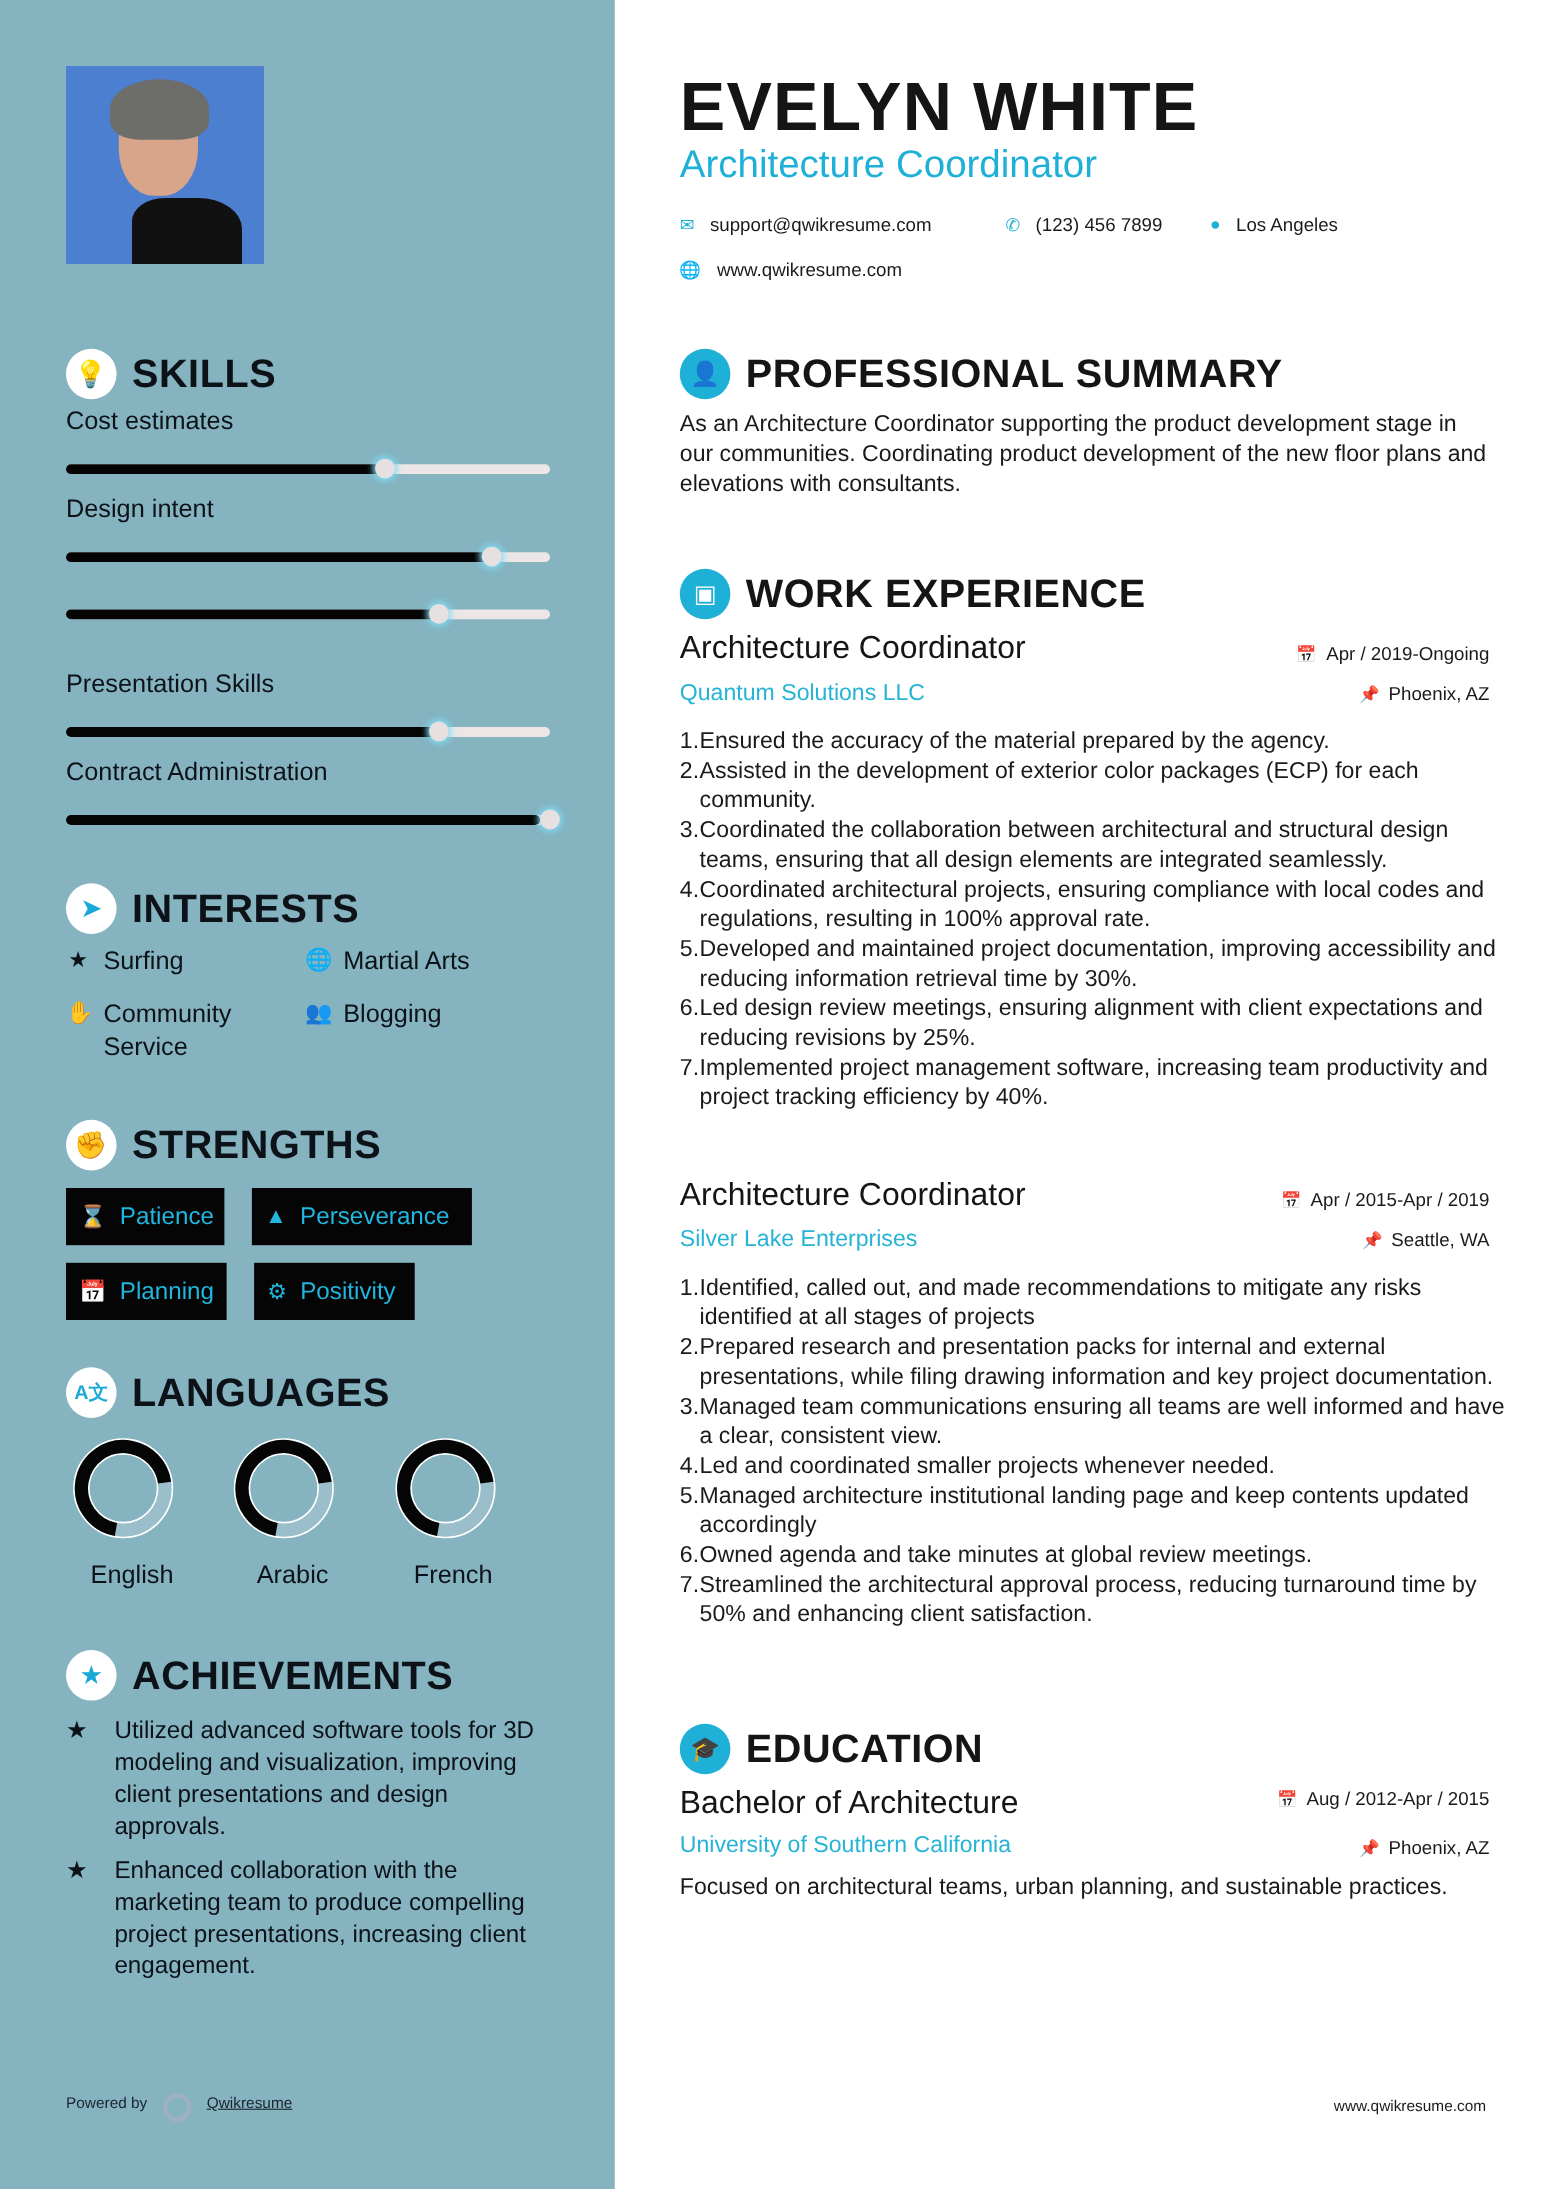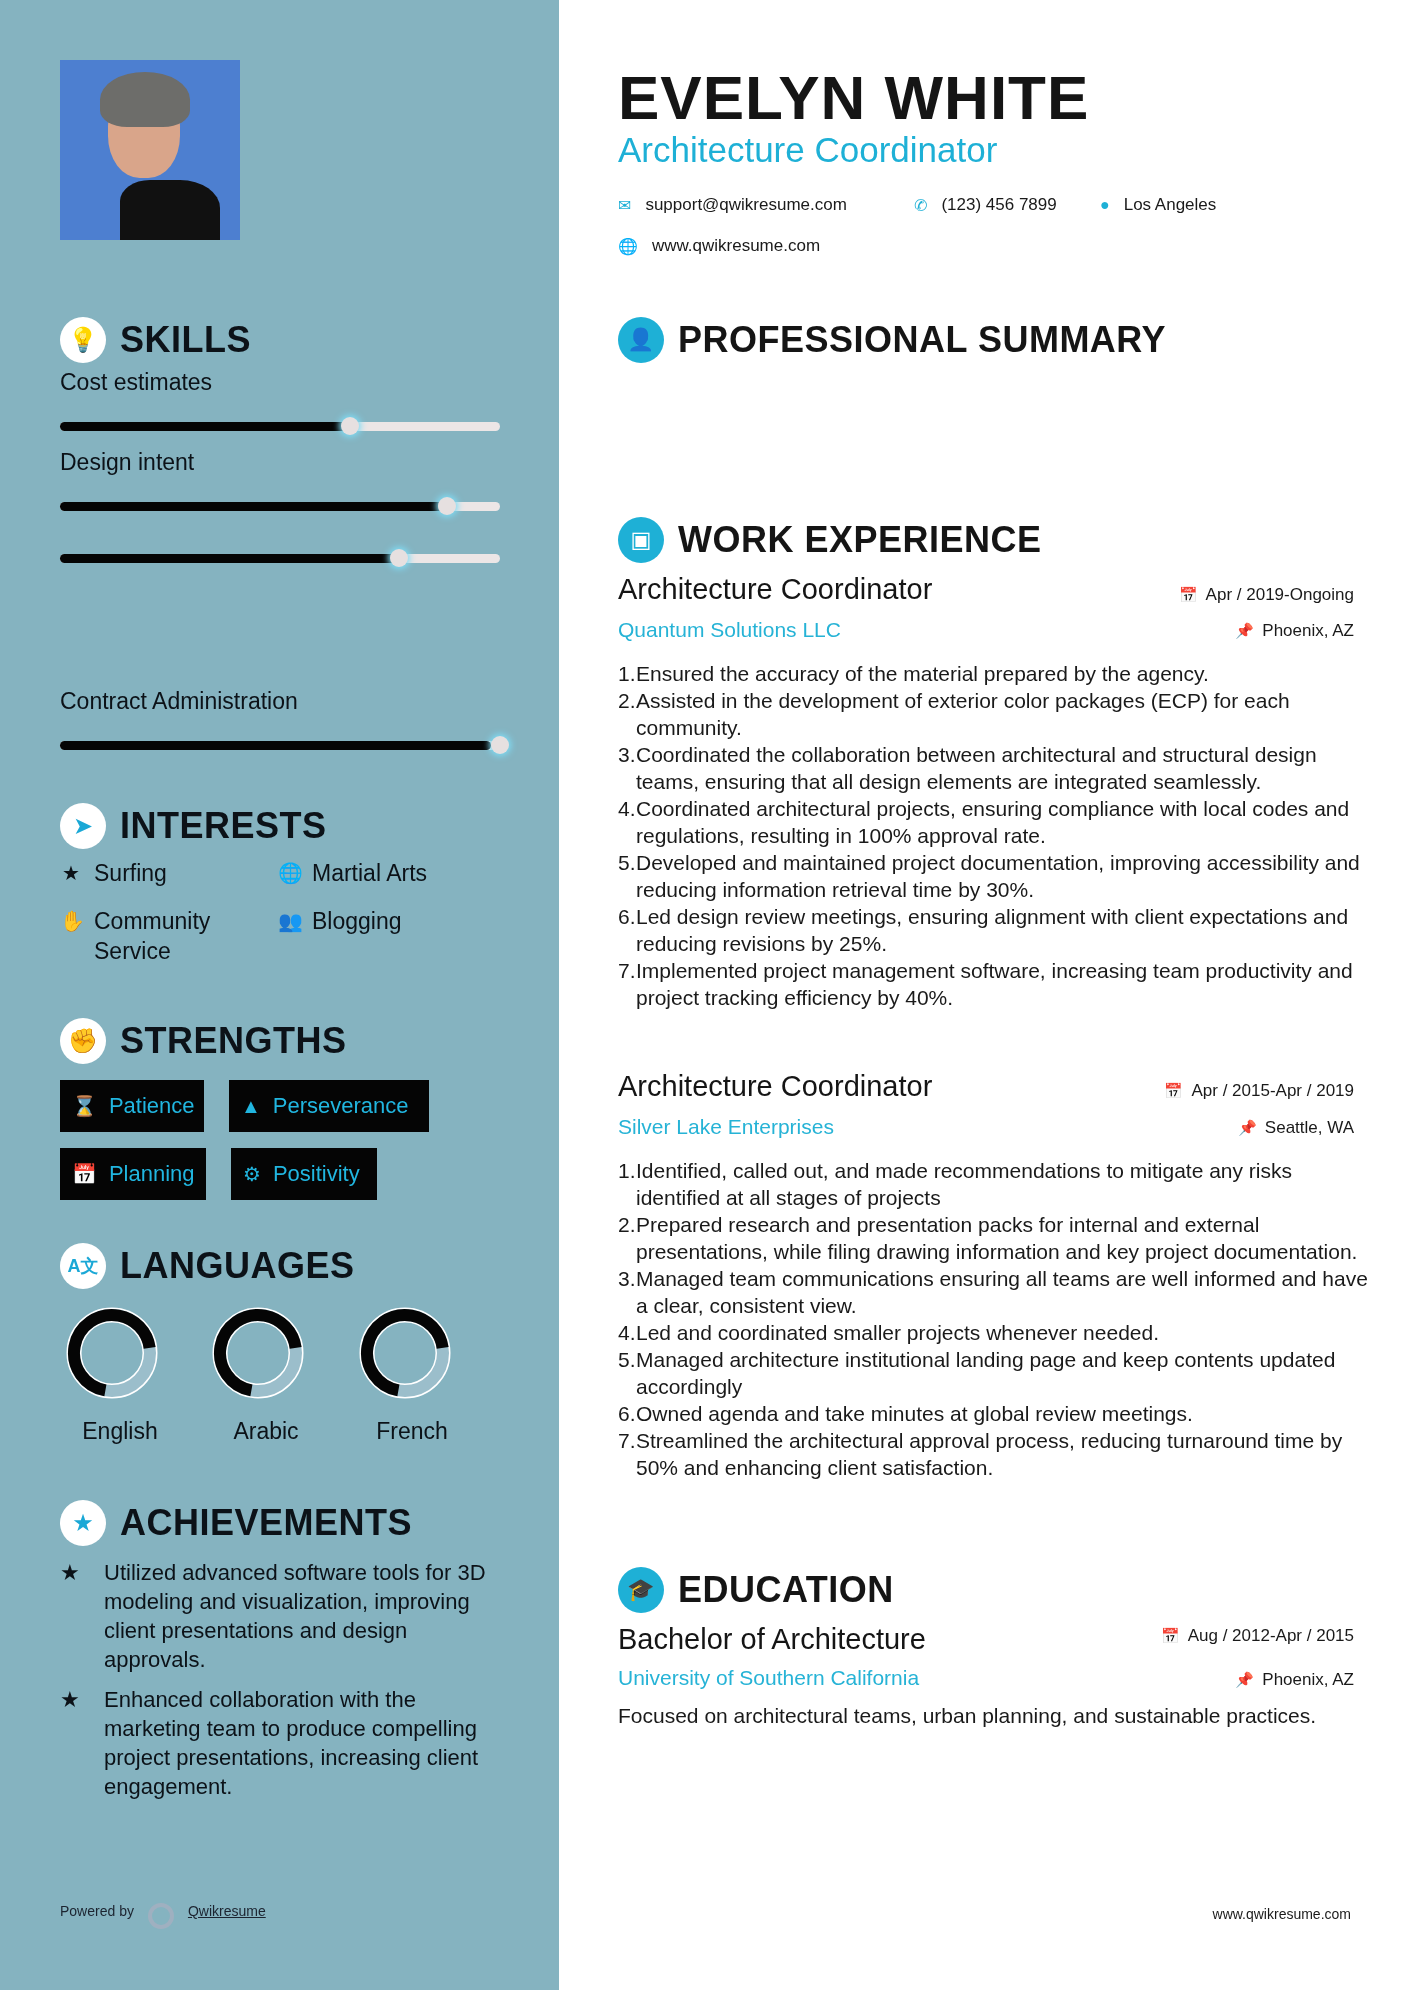--- a/index.html
+++ b/index.html
@@ -84,20 +84,27 @@
         <div class="bar-fill" style="width:66%"></div>
         <div class="bar-knob" style="left:calc(66% - 9px)"></div>
       </div>
   </div>
   <div class="skill" style="top:528px">
     <div class="bar">
         <div class="bar-fill" style="width:77%"></div>
         <div class="bar-knob" style="left:calc(77% - 9px)"></div>
       </div>
   </div>
+  <div class="skill" style="top:608px">
+    <div class="skill-name">Presentation Skills</div>
+    <div class="bar">
+        <div class="bar-fill" style="width:77%"></div>
+        <div class="bar-knob" style="left:calc(77% - 9px)"></div>
+      </div>
+  </div>
   <div class="skill" style="top:688px">
     <div class="skill-name">Contract Administration</div>
     <div class="bar">
         <div class="bar-fill" style="width:98%"></div>
         <div class="bar-knob" style="left:calc(100% - 9px)"></div>
       </div>
   </div>
 
   <div class="sec-head" style="top:803px">
     <div class="sec-icon">➤</div>
@@ -208,20 +215,21 @@
   </div>
   <div class="contact" style="left:59px;top:236px">
     <span class="ico">🌐</span>
       <span>www.qwikresume.com</span>
   </div>
 
   <div class="m-head" style="top:317px">
     <div class="m-icon">👤</div>
     <div class="m-title">PROFESSIONAL SUMMARY</div>
   </div>
+  <div class="para" style="top:372px">As an Architecture Coordinator supporting the product development stage in our communities. Coordinating product development of the new floor plans and elevations with consultants.</div>
 
   <div class="m-head" style="top:517px">
     <div class="m-icon">▣</div>
     <div class="m-title">WORK EXPERIENCE</div>
   </div>
 
   <div class="job-title" style="top:573px">Architecture Coordinator</div>
   <div class="meta" style="top:585px">
       <span class="ico">📅</span>
       <span>Apr / 2019-Ongoing</span>

